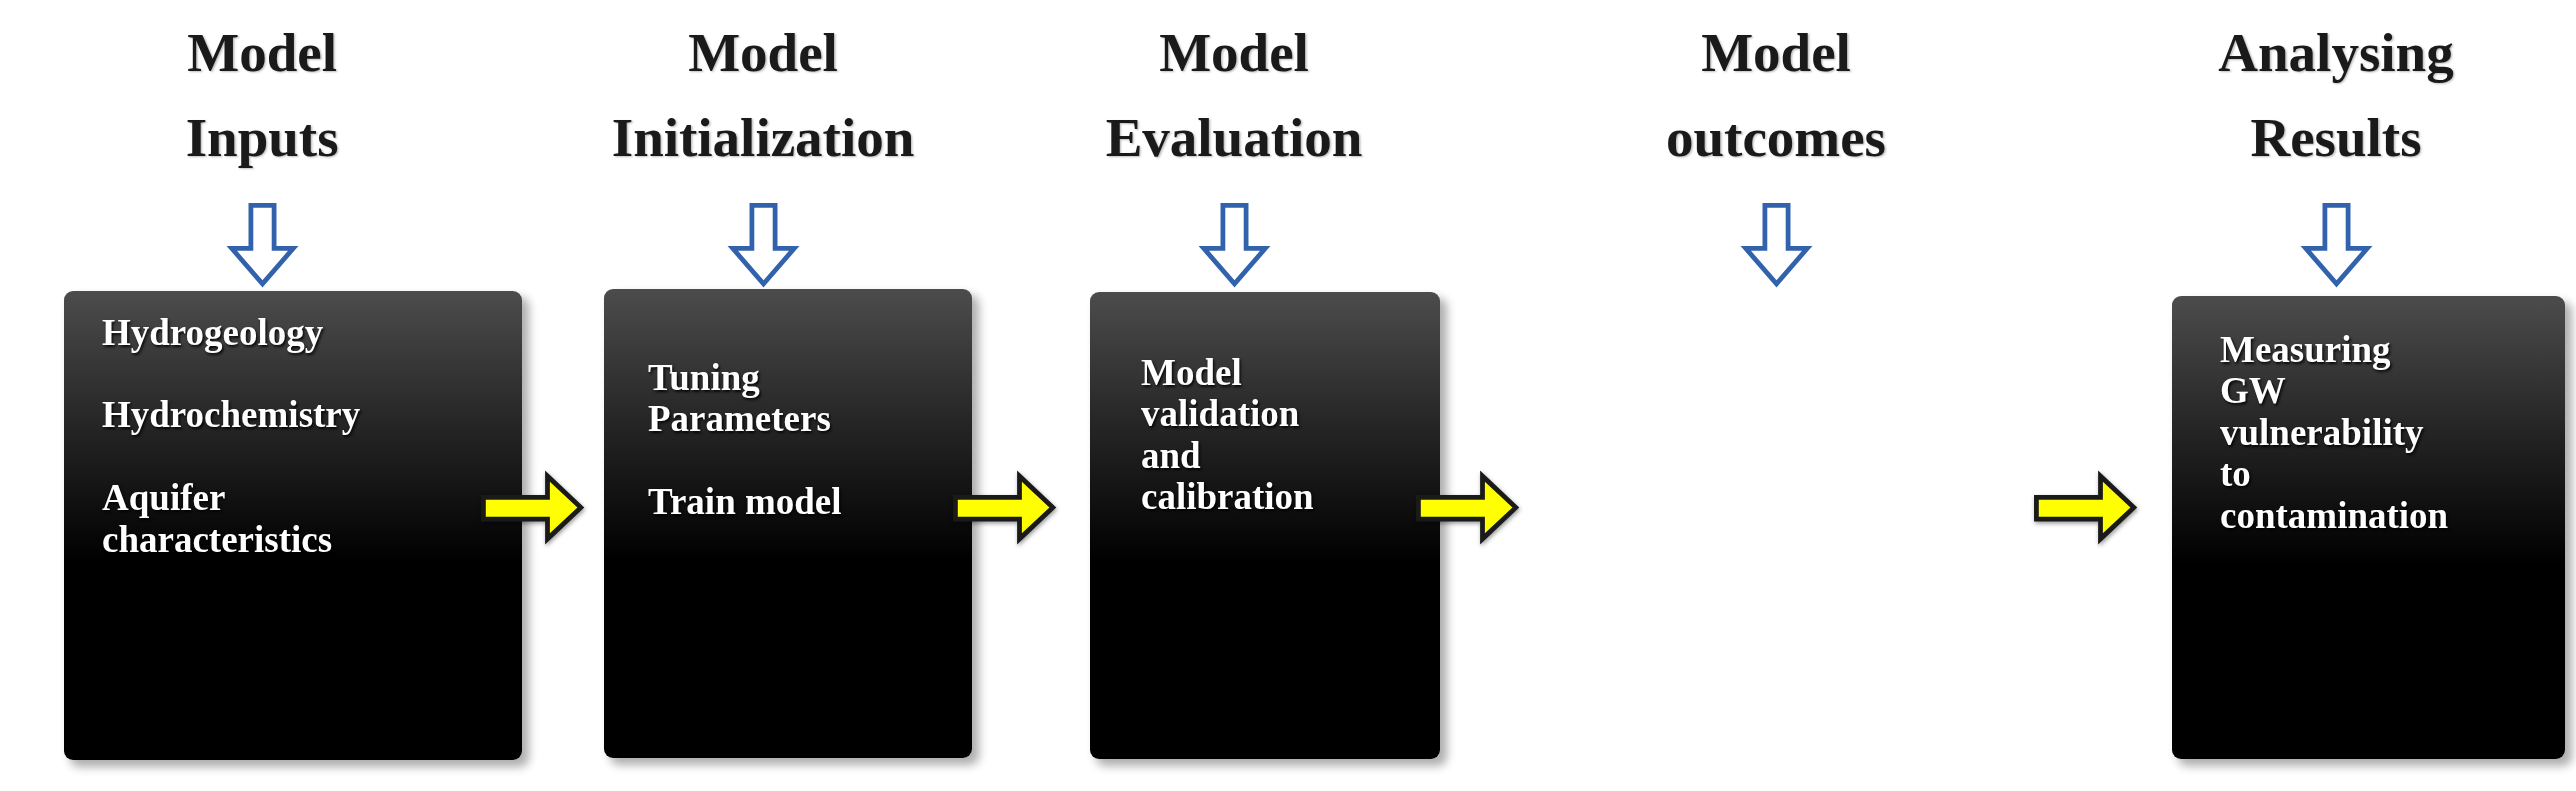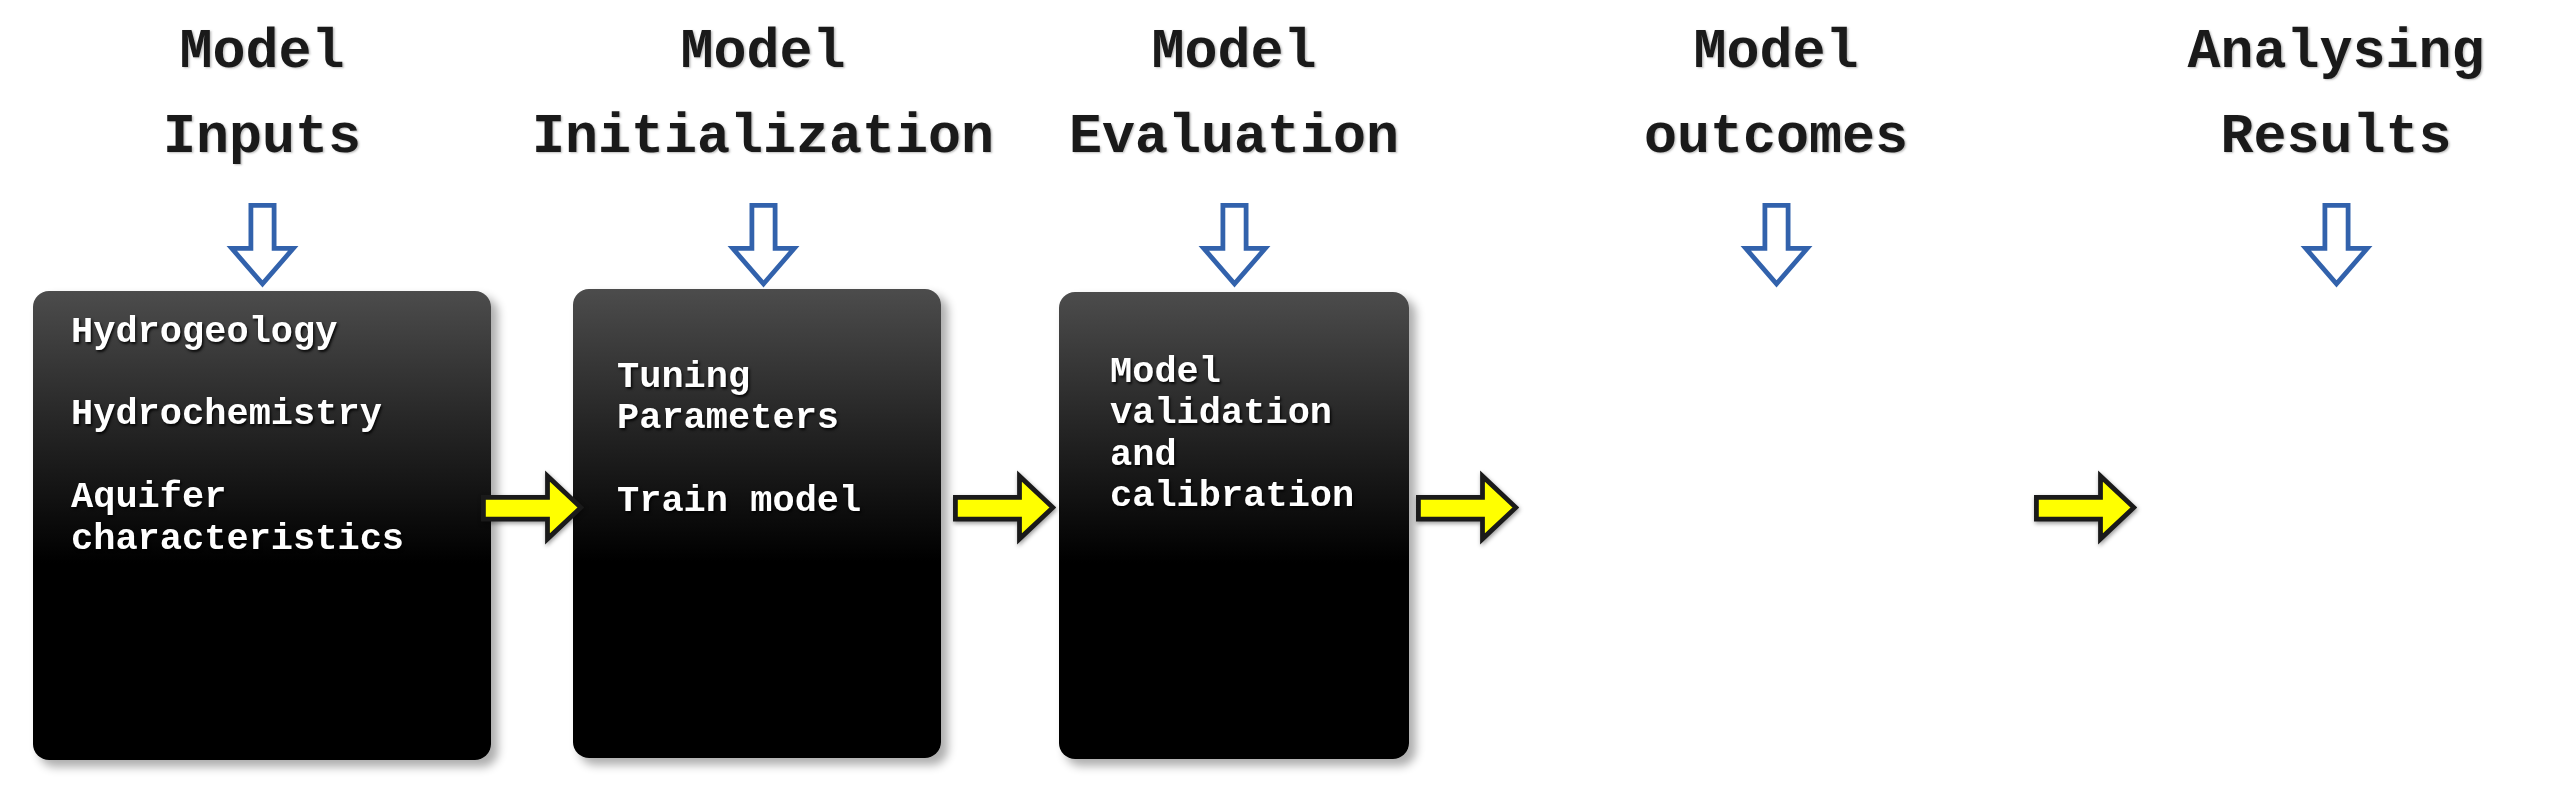--- a/index.html
+++ b/index.html
@@ -13,21 +13,21 @@
     --yellow:#ffff00;
     --arrow-outline:#1a1a1a;
   }
   html,body{margin:0;padding:0;background:var(--bg);}
   .canvas{
     position:relative;
     width:2576px;
     height:791px;
     background:var(--bg);
     overflow:hidden;
-    font-family:Liberation Mono, monospace;
+    font-family:Liberation Serif, serif;
   }
 
   
   .stage-label{
     position:absolute;
     top:9.6px;
     width:520px;
     text-align:center;
     font-size:55px;
     font-weight:700;
@@ -53,23 +53,24 @@
   .d2{left:727px;}
   .d3{left:1198px;}
   .d4{left:1740px;}
   .d5{left:2300px;}
 
   
   .box{
     position:absolute;
     box-sizing:border-box;
     background:linear-gradient(180deg,var(--box-top) 0%,var(--box-mid) 28%,var(--box-bottom) 58%);
-    border-radius:16px;
+    border-radius:9px;
     box-shadow:6.2px 6.2px 9.6px rgba(0,0,0,.32);
     color:var(--box-text);
+    margin-left:31px;
   }
   .box-text{
     font-size:37px;
     font-weight:700;
     line-height:1.12;
     white-space:pre-line;
     color:var(--box-text);
     text-shadow:1.4px 2.1px 2.7px rgba(0,0,0,.85);
   }
   .b1{left:33px;  top:291px; width:458px; height:469px; padding:20.5px 20.5px 0 38px;}
@@ -136,20 +137,27 @@
 Parameters
 
 Train model</div>
   </div>
   <div class="box b3">
     <div class="box-text">Model
 validation
 and
 calibration</div>
   </div>
+  <div class="box b5">
+    <div class="box-text">Measuring
+GW
+vulnerability
+to
+contamination</div>
+  </div>
 
   <svg class="right-arrow r1" viewBox="0 0 150 110">
     <polygon points="3,40 97,40 97,9 146,55 97,101 97,72 3,72" fill="var(--yellow)" stroke="var(--arrow-outline)" stroke-width="7" stroke-linejoin="miter"></polygon>
   </svg>
   <svg class="right-arrow r2" viewBox="0 0 150 110">
     <polygon points="3,40 97,40 97,9 146,55 97,101 97,72 3,72" fill="var(--yellow)" stroke="var(--arrow-outline)" stroke-width="7" stroke-linejoin="miter"></polygon>
   </svg>
   <svg class="right-arrow r3" viewBox="0 0 150 110">
     <polygon points="3,40 97,40 97,9 146,55 97,101 97,72 3,72" fill="var(--yellow)" stroke="var(--arrow-outline)" stroke-width="7" stroke-linejoin="miter"></polygon>
   </svg>

